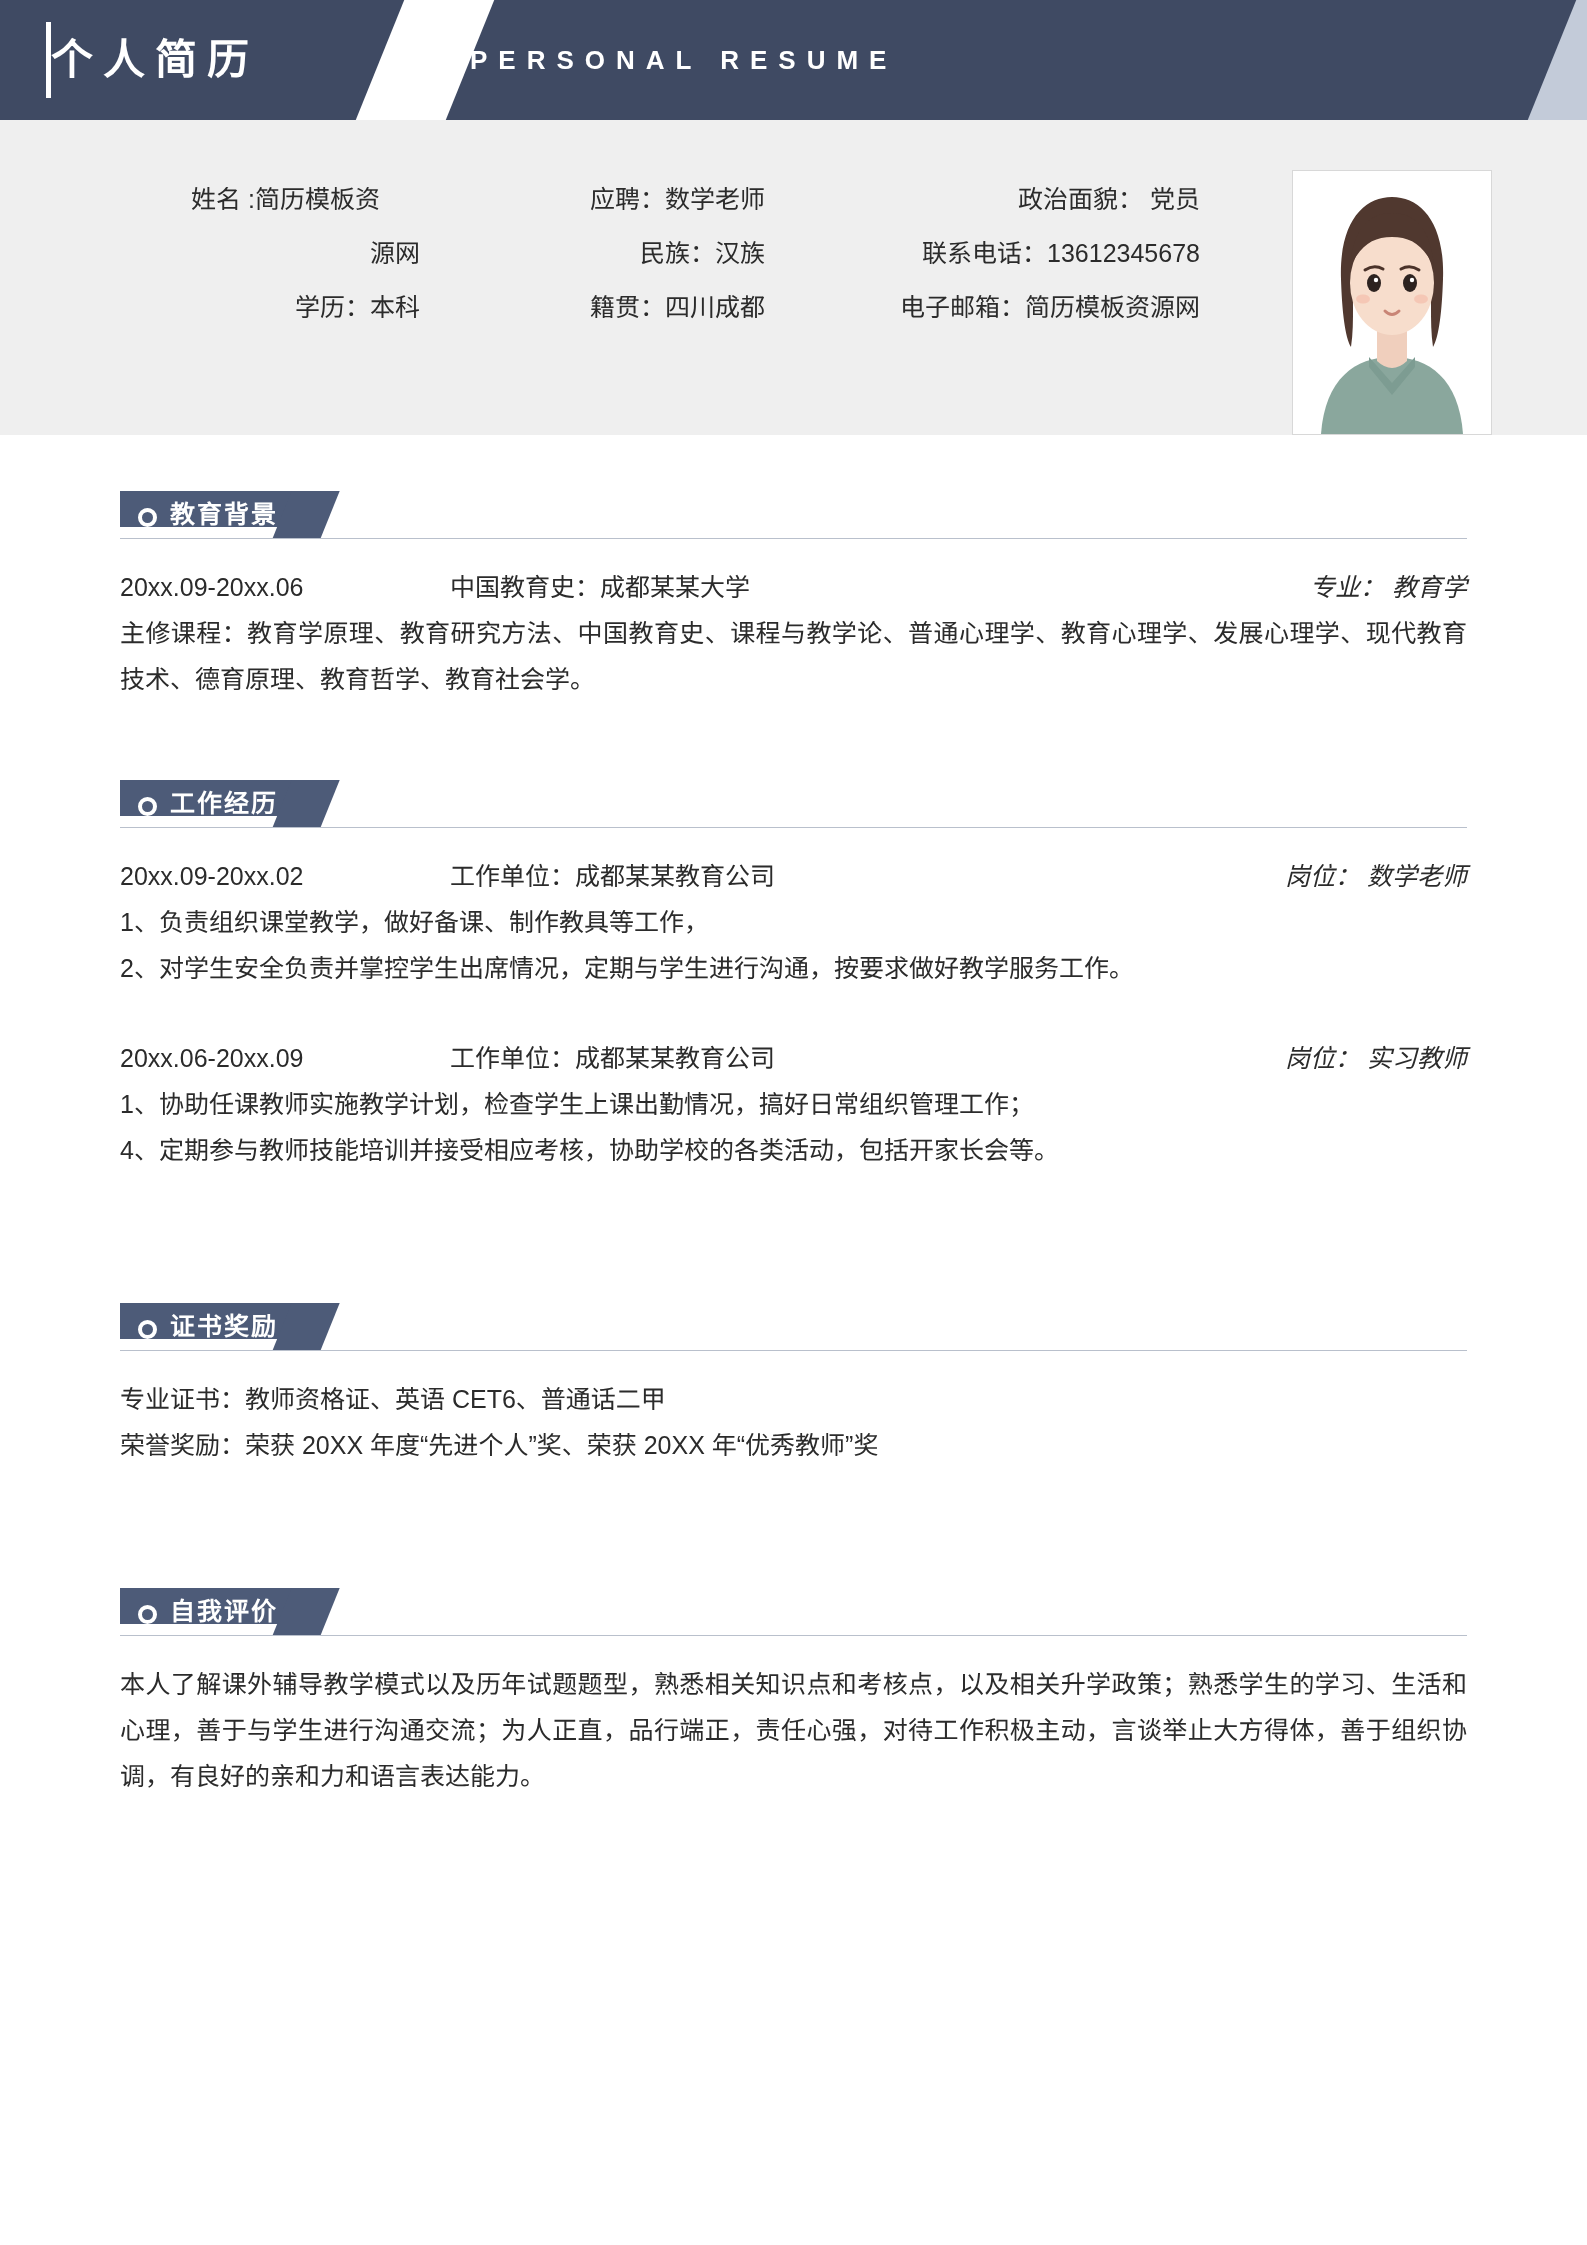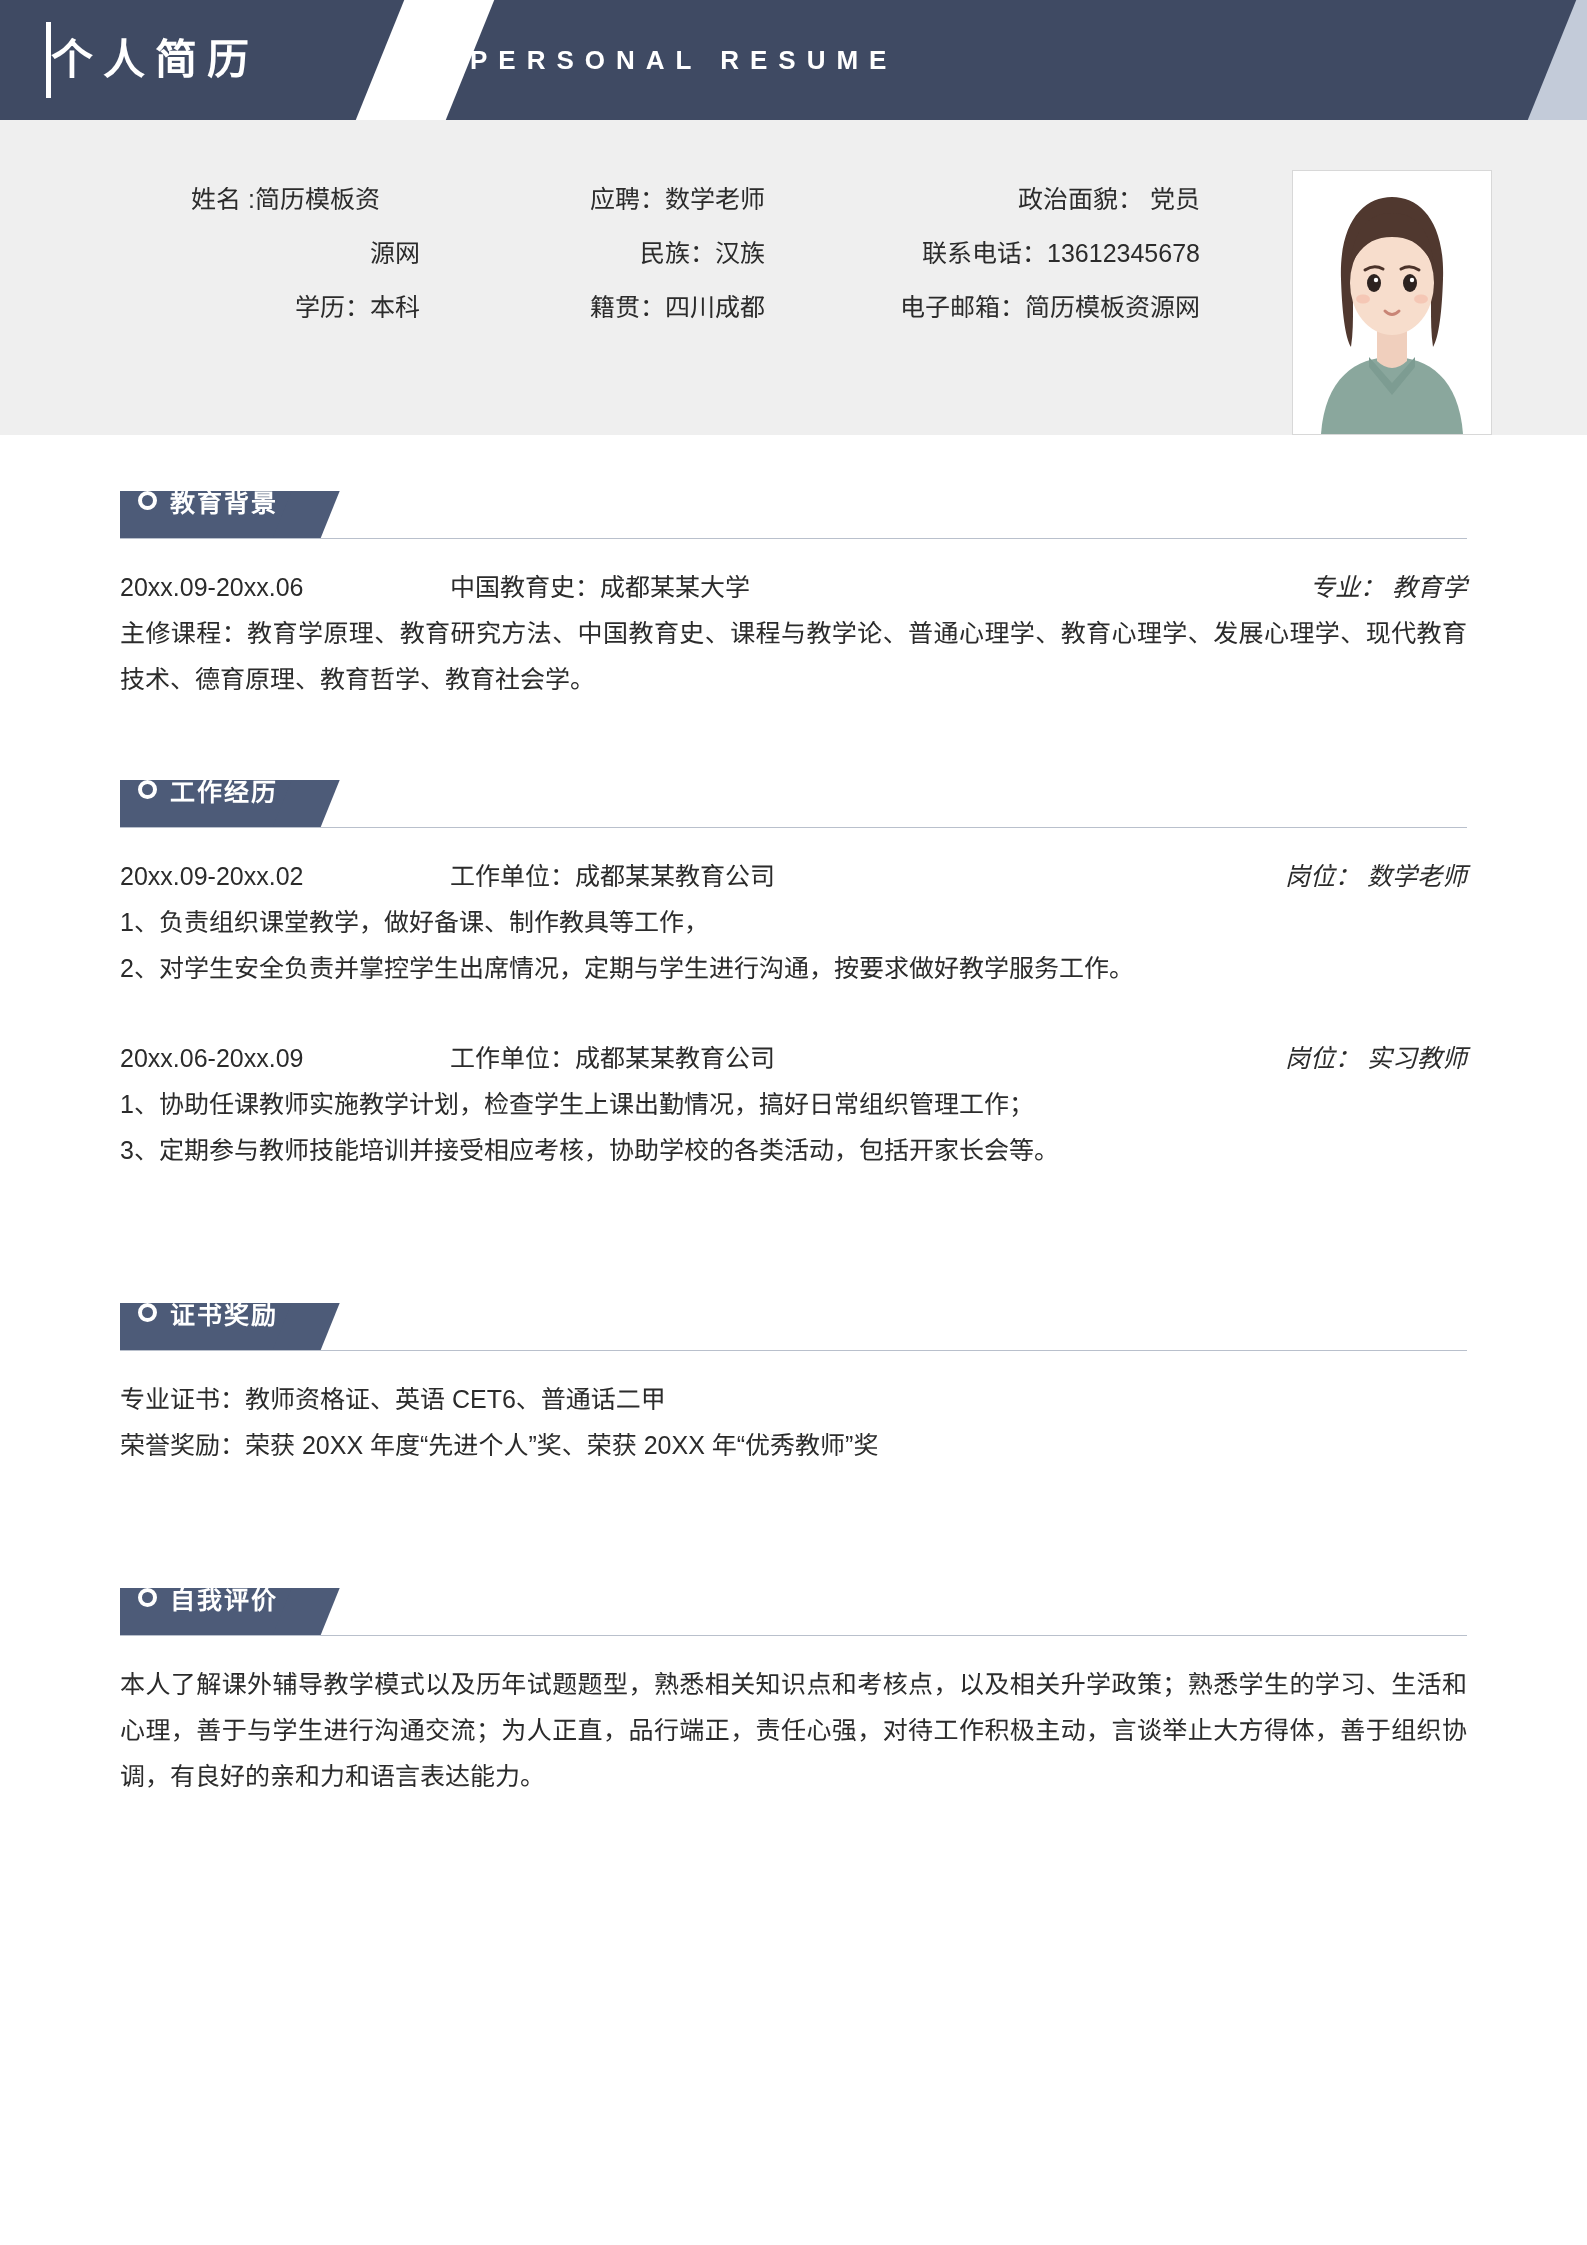--- a/index.html
+++ b/index.html
@@ -139,22 +139,22 @@
   .section {
     margin-top: 56px;
   }
   .section-head {
     position: relative;
     height: 48px;
   }
   .tag {
     position: relative;
     display: inline-flex;
-    align-items: flex-start;
-    height: 48px;
+    align-items: flex-end;
+    height: 36px;
     background: #4d5b78;
     padding: 0 28px 0 18px;
     box-sizing: border-box;
   }
   .tag::after {
     content: "";
     position: absolute;
     right: -24px;
     top: 0;
     width: 48px;
@@ -320,21 +320,21 @@
           <p class="para">2、对学生安全负责并掌控学生出席情况，定期与学生进行沟通，按要求做好教学服务工作。</p>
         </div>
 
         <div class="entry">
           <div class="entry-row">
             <span class="col-date">20xx.06-20xx.09</span>
             <span class="col-mid">工作单位：成都某某教育公司</span>
             <span class="col-right">岗位： 实习教师</span>
           </div>
           <p class="para">1、协助任课教师实施教学计划，检查学生上课出勤情况，搞好日常组织管理工作；</p>
-          <p class="para">3、定期参与教师技能培训并接受相应考核，协助学校的各类活动，包括开家长会等。</p>
+          <p class="para">4、定期参与教师技能培训并接受相应考核，协助学校的各类活动，包括开家长会等。</p>
         </div>
 
       </div>
     </div>
 
     <div class="gap-lg"></div>
 
     <div class="section" style="margin-top:0">
       <div class="section-head">
         <div class="tag">

